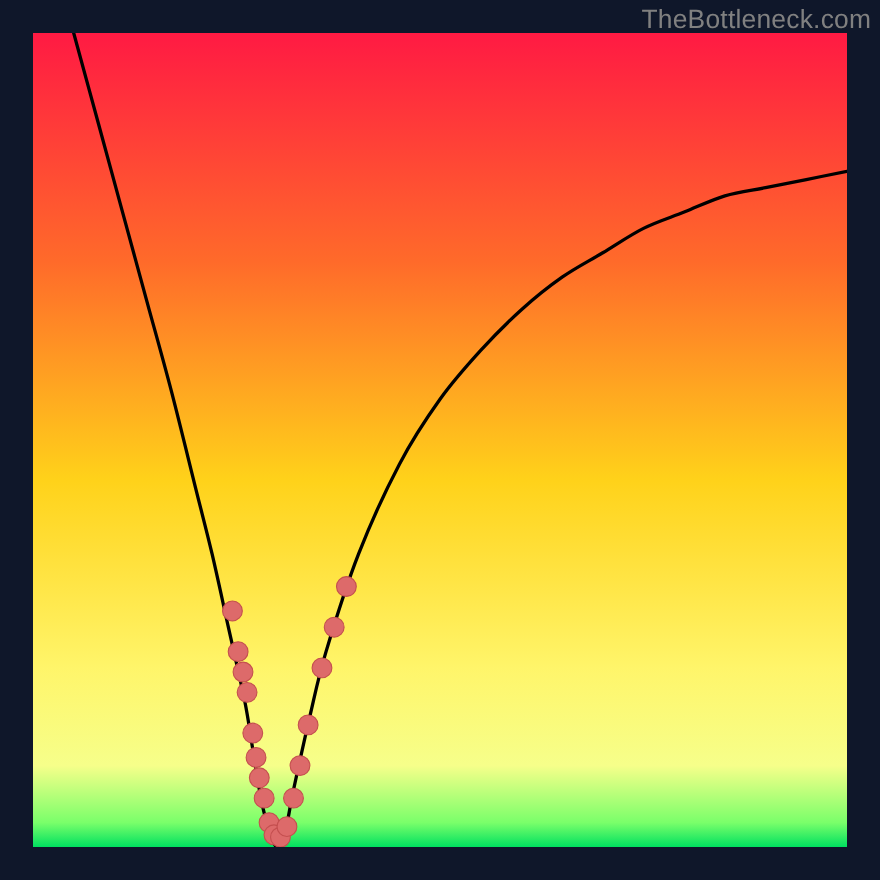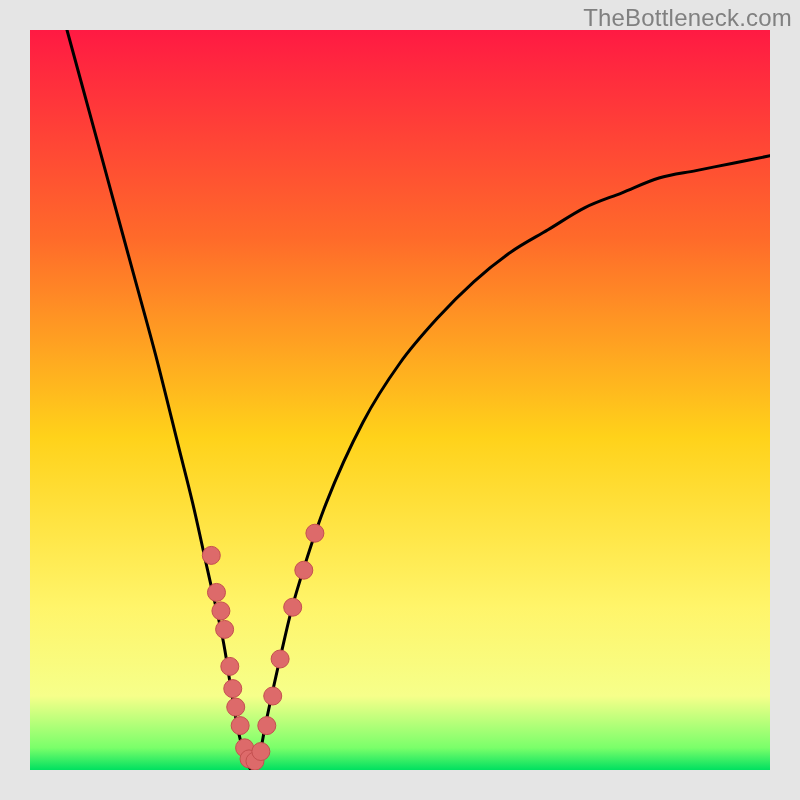--- a/index.html
+++ b/index.html
@@ -6,21 +6,21 @@
     margin: 0;
     padding: 0;
     width: 800px;
     height: 800px;
     overflow: hidden;
     font-family: Arial, Helvetica, sans-serif;
   }
   .frame {
     width: 800px;
     height: 800px;
-    background: #e5e5e5;
+    background: #0f172a;
     position: relative;
   }
   .plot-area {
     position: absolute;
     left: 30px;
     top: 30px;
     width: 740px;
     height: 740px;
     overflow: hidden;
   }

